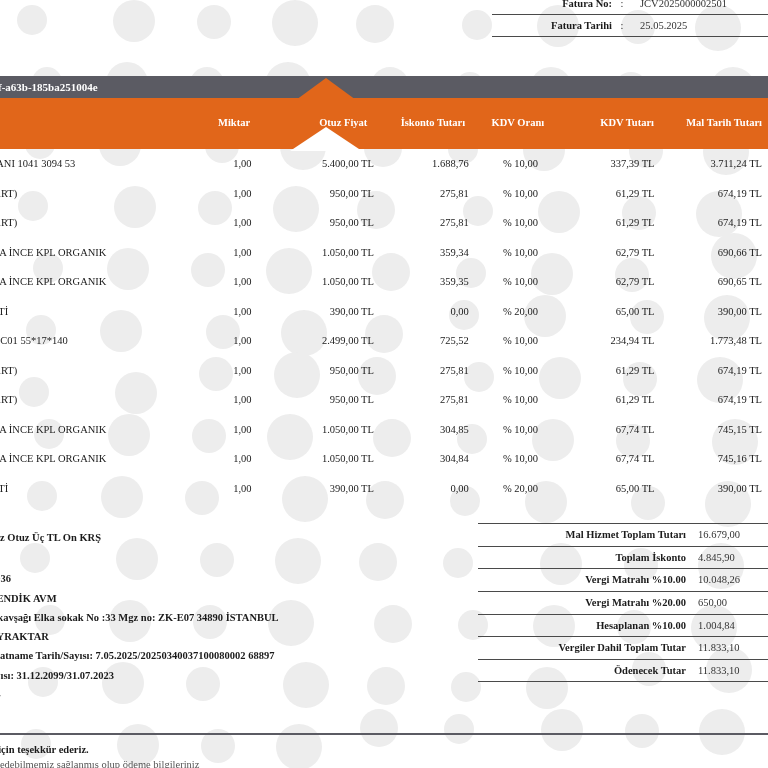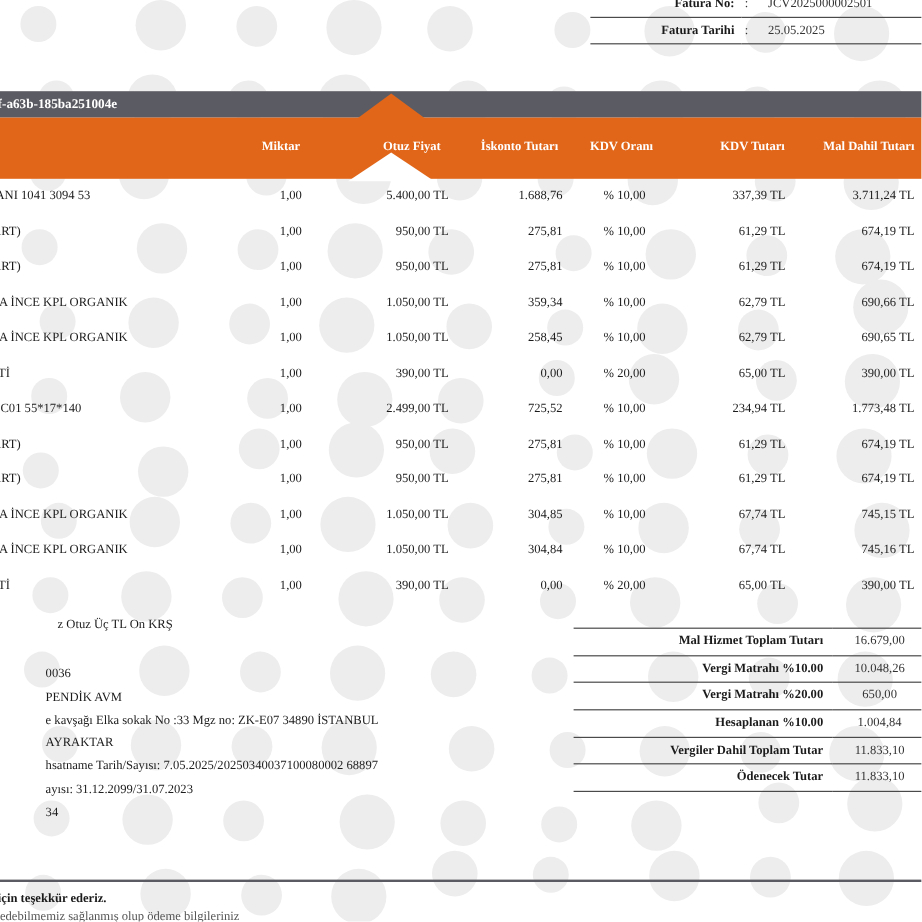--- a/index.html
+++ b/index.html
@@ -155,28 +155,27 @@
   .c-qty   { width: 78px;  text-align: center; }
   .c-unit  { width: 92px;  text-align: right; }
   .c-disc  { width: 92px;  text-align: right; }
   .c-rate  { width: 88px;  text-align: center; }
   .c-vat   { width: 90px;  text-align: right; }
   .c-total { width: 104px; text-align: right; padding-right: 10px; }
 
   
   #info-block {
     left: 0;
-    top: 511px;
+    top: 528px;
     width: 440px;
     font-size: 10.5px;
-    font-weight: normal;
+    font-weight: bold;
     line-height: 19.3px;
     overflow: hidden;
     white-space: nowrap;
-    padding-left: 48px;
   }
   #info-block .amount-words { margin-bottom: 22px; }
   #info-block .info-line { margin-left: -10px; }
 
   
   #totals-table {
     left: 478px;
     top: 523px;
     width: 290px;
     border-collapse: collapse;
@@ -189,21 +188,21 @@
     line-height: 1.3;
     white-space: nowrap;
   }
   #totals-table td.tot-label {
     text-align: right;
     font-weight: bold;
     padding-right: 8px;
     width: 208px;
   }
   #totals-table td.tot-value {
-    text-align: center;
+    text-align: left;
     color: #333;
     padding-left: 4px;
   }
 
   
   #footer-rule {
     left: 0;
     top: 733px;
     width: 768px;
     border-top: 2.2px solid #5b5b63;
@@ -366,21 +365,21 @@
 <div id="items-head" class="layer">
   <table>
     <thead>
       <tr>
         <th class="c-name">Mal Hizmet</th>
         <th class="c-qty">Miktar</th>
         <th class="c-unit">Otuz Fiyat</th>
         <th class="c-disc">İskonto Tutarı</th>
         <th class="c-rate">KDV Oranı</th>
         <th class="c-vat">KDV Tutarı</th>
-        <th class="c-total">Mal Dahil Tutarı</th>
+        <th class="c-total">Mal Tarih Tutarı</th>
       </tr>
     </thead>
   </table>
 </div>
 
 <div class="layer chevron-up"></div>
 <div class="layer chevron-white"></div>
 
 <div id="items-body" class="layer">
   <table>
@@ -418,21 +417,21 @@
           <td class="c-unit">1.050,00 TL</td>
           <td class="c-disc">359,34</td>
           <td class="c-rate">% 10,00</td>
           <td class="c-vat">62,79 TL</td>
           <td class="c-total">690,66 TL</td>
         </tr>
         <tr>
           <td class="c-name">NC ESSILOR DAHA İNCE KPL ORGANIK</td>
           <td class="c-qty">1,00</td>
           <td class="c-unit">1.050,00 TL</td>
-          <td class="c-disc">258,45</td>
+          <td class="c-disc">359,35</td>
           <td class="c-rate">% 10,00</td>
           <td class="c-vat">62,79 TL</td>
           <td class="c-total">690,65 TL</td>
         </tr>
         <tr>
           <td class="c-name">URUNCU GARANTİ</td>
           <td class="c-qty">1,00</td>
           <td class="c-unit">390,00 TL</td>
           <td class="c-disc">0,00</td>
           <td class="c-rate">% 20,00</td>
@@ -510,20 +509,24 @@
     </div>
 </div>
 
 <table id="totals-table" class="layer">
   <tbody id="totals-rows">
       <tr>
         <td class="tot-label">Mal Hizmet Toplam Tutarı</td>
         <td class="tot-value">16.679,00</td>
       </tr>
       <tr>
+        <td class="tot-label">Toplam İskonto</td>
+        <td class="tot-value">4.845,90</td>
+      </tr>
+      <tr>
         <td class="tot-label">Vergi Matrahı %10.00</td>
         <td class="tot-value">10.048,26</td>
       </tr>
       <tr>
         <td class="tot-label">Vergi Matrahı %20.00</td>
         <td class="tot-value">650,00</td>
       </tr>
       <tr>
         <td class="tot-label">Hesaplanan %10.00</td>
         <td class="tot-value">1.004,84</td>

